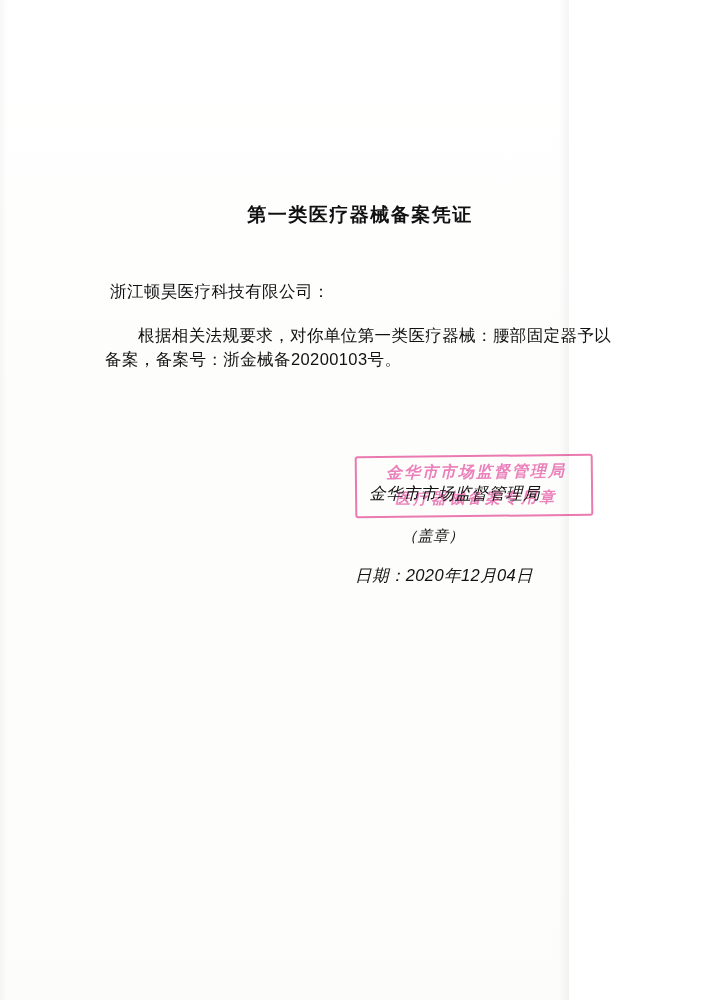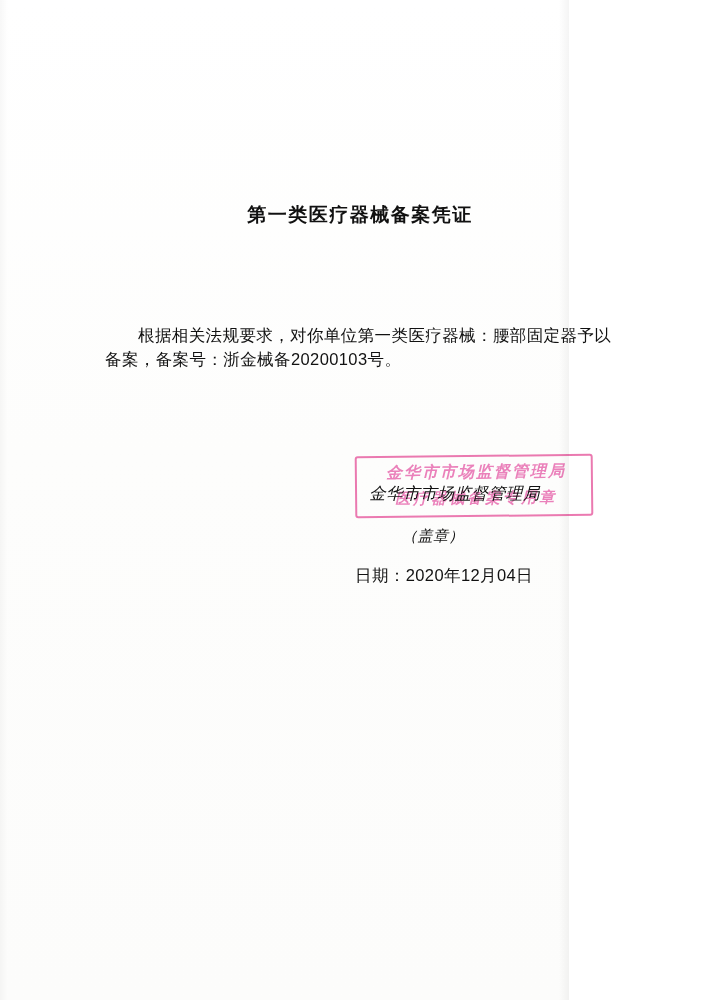--- a/index.html
+++ b/index.html
@@ -111,20 +111,21 @@
     letter-spacing: 0.5px;
     text-align: center;
   }
   .date-line {
     position: absolute;
     top: 565px;
     left: 355px;
     font-size: 16.5px;
     letter-spacing: 0.4px;
     color: #111;
+    font-style: italic;
   }
   .edge-shadow {
     position: absolute;
     top: 0;
     right: 0;
     width: 10px;
     height: 1000px;
     background: linear-gradient(90deg, rgba(0,0,0,0) 0%, rgba(0,0,0,0.045) 100%);
     pointer-events: none;
   }
@@ -139,20 +140,21 @@
   }
 </style>
 </head>
 <body>
 
 <div class="page">
   <div class="paper-tint"></div>
 
   <div class="doc-title">第一类医疗器械备案凭证</div>
 
+  <div class="addressee">浙江顿昊医疗科技有限公司：</div>
 
   <div class="body-text">根据相关法规要求，对你单位第一类医疗器械：腰部固定器予以备案，备案号：浙金械备20200103号。</div>
 
   <div class="seal-block">
     <div class="stamp">
       <div class="stamp-line stamp-line-1">金华市市场监督管理局</div>
       <div class="stamp-line stamp-line-2">医疗器械备案专用章</div>
     </div>
     <div class="issuer">金华市市场监督管理局</div>
     <div class="seal-note">（盖章）</div>

